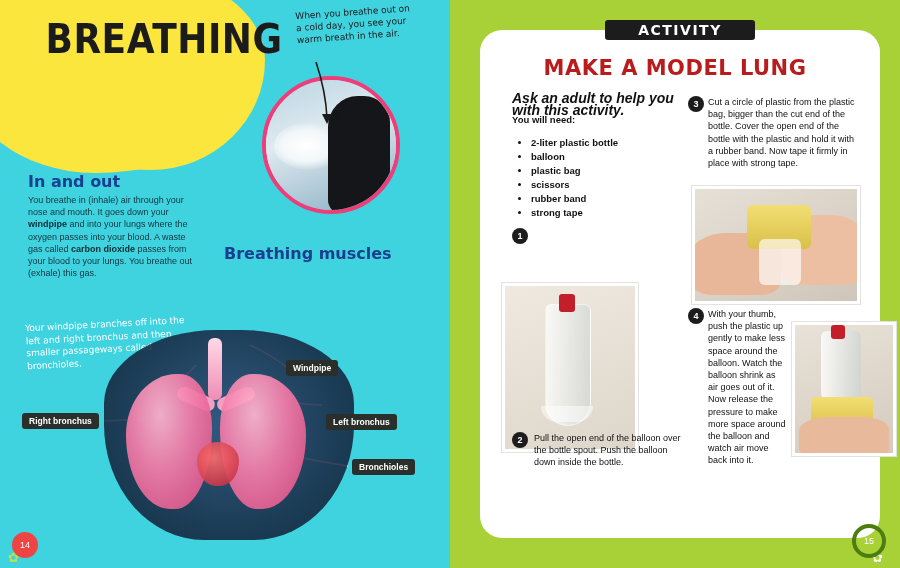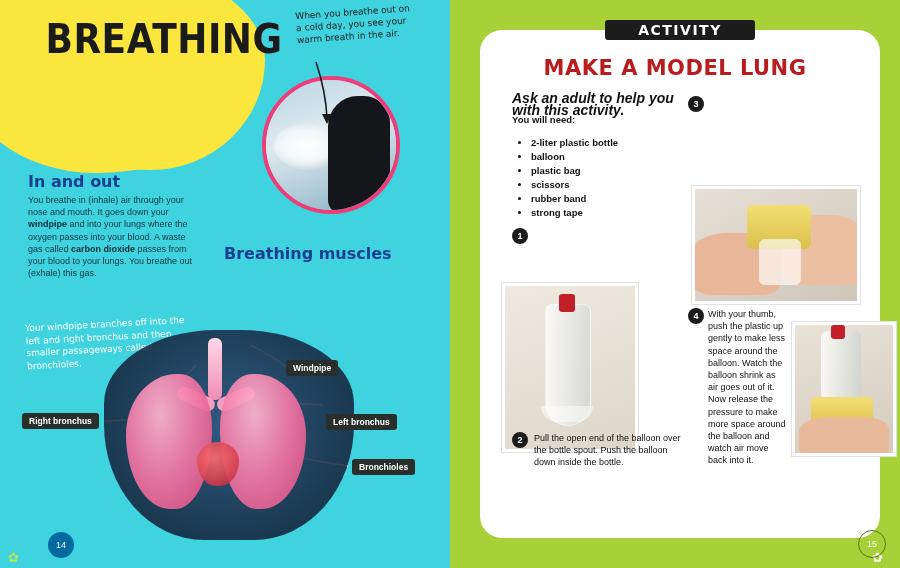--- a/index.html
+++ b/index.html
@@ -186,24 +186,24 @@
     font-weight: bold;
     padding: 3px 7px 3px 7px;
     border-radius: 3px;
     white-space: nowrap;
   }
   .page-num-left {
     position: absolute;
     left: 12px; bottom: 10px;
     width: 26px; height: 26px;
     border-radius: 50%;
-    background: #0369a1;
-    color: #ffffff;
-    font-size: 9px;
-    display: flex; align-items: center; justify-content: center; margin-left: 36px;
+    background: #ef4444;
+    color: #ffffff;
+    font-size: 9px;
+    display: flex; align-items: center; justify-content: center;
   }
   .leaf-left {
     position: absolute;
     left: 8px; bottom: 2px;
     width: 20px; height: 16px;
     color: #bfe34a;
     font-size: 13px;
   }
 
   
@@ -294,21 +294,21 @@
     background: #e9e4dc;
     border: 3px solid #ffffff;
     box-shadow: 0 0 0 1px #e2e2e2;
     overflow: hidden;
   }
   .page-num-right {
     position: absolute;
     right: 14px; bottom: 10px;
     width: 26px; height: 26px;
     border-radius: 50%;
-    border: 1px solid #4d7c0f;
+    border: 4px solid #4d7c0f;
     color: #ffffff;
     font-size: 9px;
     display: flex; align-items: center; justify-content: center;
   }
   .leaf-right {
     position: absolute;
     right: 8px; bottom: 2px;
     width: 20px; height: 16px;
     color: #ffffff;
     font-size: 13px;
@@ -403,20 +403,21 @@
       <div style="position:absolute;inset:0;background:linear-gradient(160deg,#efe9e0,#ded6ca);"></div>
       <div style="position:absolute;left:40px;top:18px;width:44px;height:120px;background:linear-gradient(90deg,rgba(255,255,255,.75),rgba(206,214,214,.6));border-radius:8px 8px 26px 26px;border:1px solid rgba(255,255,255,.6);"></div>
       <div style="position:absolute;left:54px;top:8px;width:16px;height:18px;background:#c21f2b;border-radius:3px;"></div>
       <div style="position:absolute;left:36px;top:120px;width:52px;height:16px;background:rgba(255,255,255,.5);border-radius:0 0 20px 20px;"></div>
     </div>
 
     <div class="step-num" style="left:62px; top:432px;">2</div>
     <div class="step" style="left:84px; top:432px; width:148px;">Pull the open end of the balloon over the bottle spout. Push the balloon down inside the bottle.</div>
 
     <div class="step-num" style="left:238px; top:96px;">3</div>
+    <div class="step" style="left:258px; top:96px; width:148px;">Cut a circle of plastic from the plastic bag, bigger than the cut end of the bottle. Cover the open end of the bottle with the plastic and hold it with a rubber band. Now tape it firmly in place with strong tape.</div>
 
     <div class="photo-box" style="left:242px; top:186px; width:162px; height:112px;">
       <div style="position:absolute;inset:0;background:linear-gradient(150deg,#e7e0d6,#cfc6ba);"></div>
       <div style="position:absolute;left:-6px;top:44px;width:92px;height:62px;background:#e8b79a;border-radius:40% 30% 22% 26%;"></div>
       <div style="position:absolute;right:-10px;top:26px;width:86px;height:70px;background:#edbfa2;border-radius:34% 40% 26% 24%;"></div>
       <div style="position:absolute;left:52px;top:16px;width:64px;height:44px;background:linear-gradient(180deg,#f2de72,#d9c04a);border-radius:6px;"></div>
       <div style="position:absolute;left:64px;top:50px;width:42px;height:46px;background:rgba(255,255,255,.65);border-radius:6px;"></div>
     </div>
 
     <div class="step-num" style="left:238px; top:308px;">4</div>

